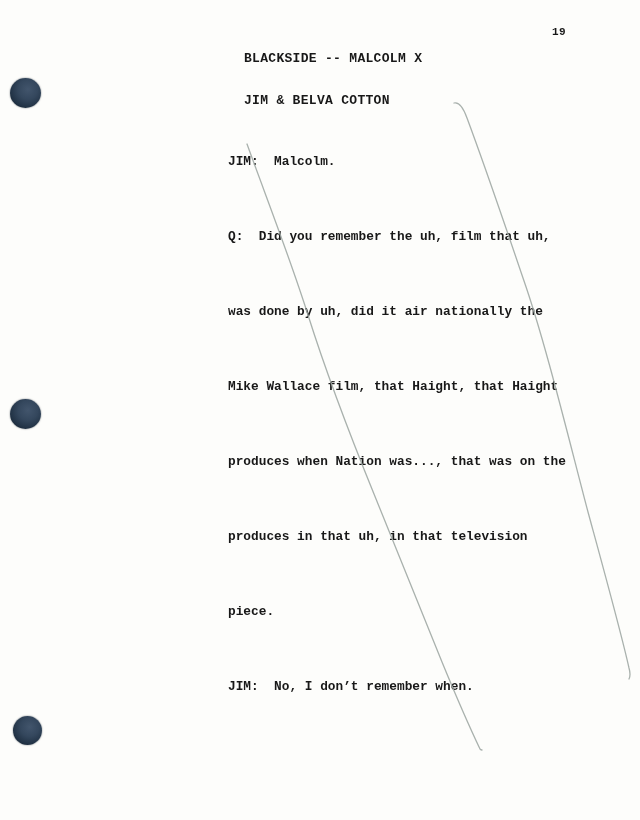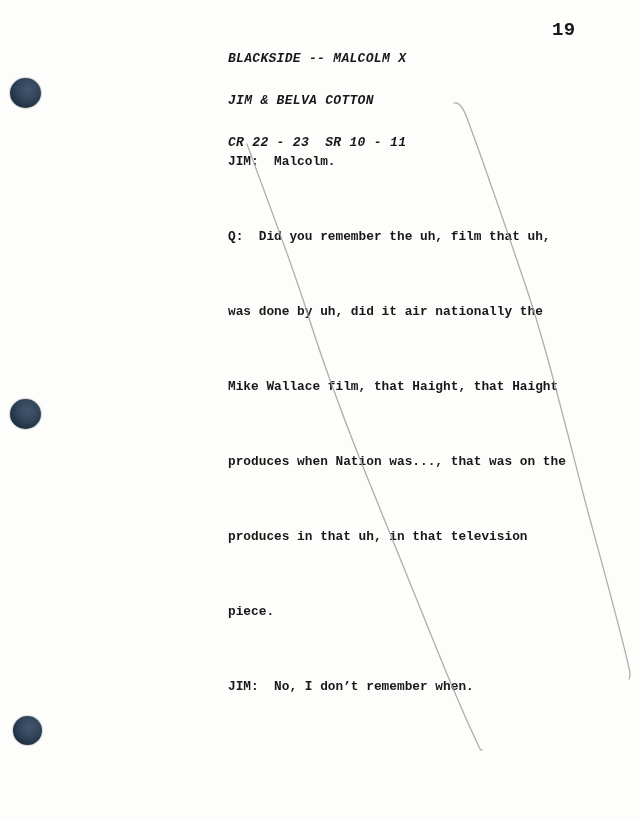--- a/index.html
+++ b/index.html
@@ -12,33 +12,32 @@
     width: 640px;
     height: 820px;
     background: #fdfdfb;
     overflow: hidden;
     font-family: "Liberation Mono", "DejaVu Sans Mono", monospace;
     font-weight: 700;
     color: #181818;
   }
   .doc-header {
     position: absolute;
-    left: 228px;
+    left: 244px;
     top: 24px;
     font-size: 13px;
     line-height: 14px;
     letter-spacing: 0.3px;
     white-space: pre;
-    font-style: italic;
   }
   .page-number {
     position: absolute;
     left: 552px;
-    top: 19px;
-    font-size: 19px;
+    top: 26px;
+    font-size: 11px;
     letter-spacing: 0.3px;
   }
   .transcript {
     position: absolute;
     left: 228px;
     top: 99px;
     font-size: 12.8px;
     line-height: 25px;
     white-space: pre;
   }
@@ -75,21 +74,20 @@
 
 <div class="page">
 
   <div class="hole hole-1"></div>
   <div class="hole hole-2"></div>
   <div class="hole hole-3"></div>
 
   <div class="doc-header">
     <div>BLACKSIDE -- MALCOLM X</div>
     <div>JIM &amp; BELVA COTTON</div>
-    <div>CR 22 - 23  SR 10 - 11</div>
   </div>
 
   <div class="page-number">19</div>
 
   <div class="transcript">
     <div class="line">JIM:  Malcolm.</div>
     <div class="line">Q:  Did you remember the uh, film that uh,</div>
     <div class="line">was done by uh, did it air nationally the</div>
     <div class="line">Mike Wallace film, that Haight, that Haight</div>
     <div class="line">produces when Nation was..., that was on the</div>

